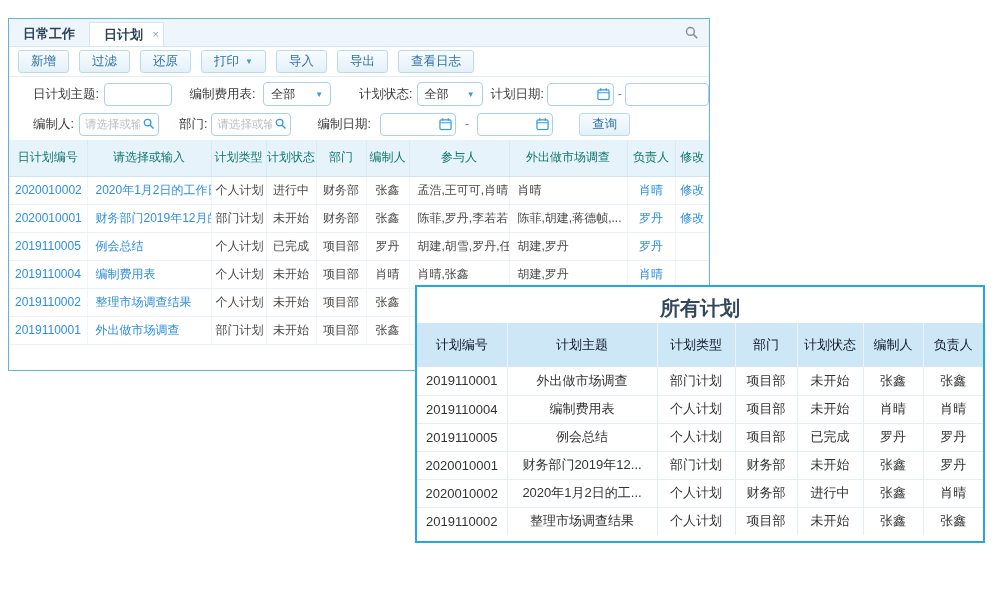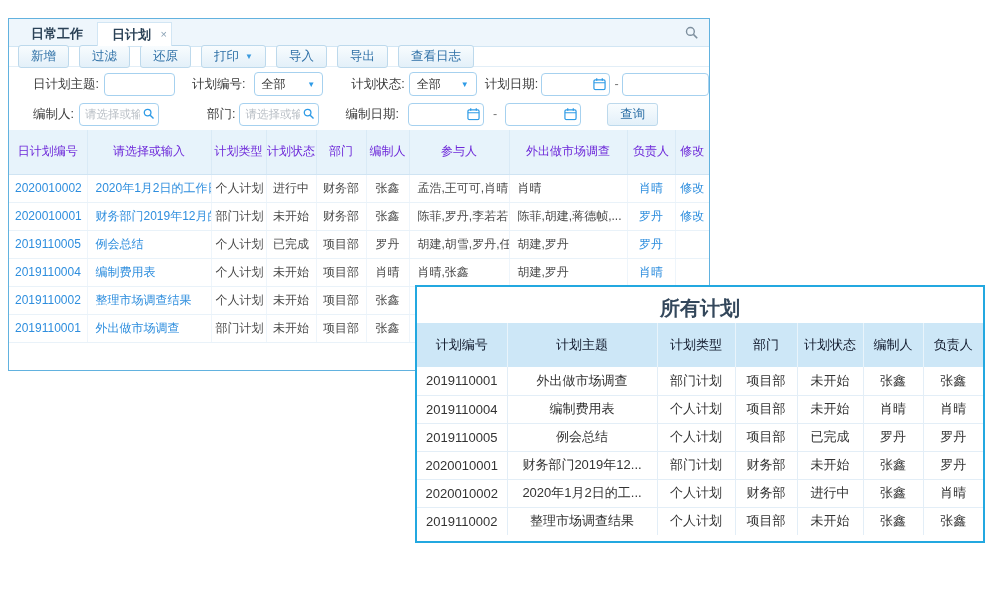--- a/index.html
+++ b/index.html
@@ -5,28 +5,28 @@
   * { margin:0; padding:0; box-sizing:border-box; }
   html,body { width:1000px; height:600px; background:#ffffff; overflow:hidden;
               font-family:"Liberation Sans","DejaVu Sans",sans-serif; }
   body { position:relative; }
 
   
   .main-panel { position:absolute; left:8px; top:18px; width:702px; height:353px;
                 background:#fff; border:1px solid #62b2df; overflow:hidden; }
 
   .tabbar { height:28px; background:#eef6fc; border-bottom:1px solid #d2e6f4;
-            display:flex; align-items:flex-end; padding-left:8px; }
+            display:flex; align-items:flex-end; }
   .tab { height:24px; line-height:24px; padding:0 14px; font-size:13px; font-weight:bold;
          color:#2b4257; cursor:pointer; position:relative; }
   .tab.active { background:#fff; border:1px solid #d2e6f4; border-bottom:none; padding-right:20px; }
   .tab .close { position:absolute; top:-1px; right:4px; font-size:11px; color:#8aa2b5; font-weight:normal; }
   .tabbar .corner-icon { margin-left:auto; margin-right:10px; align-self:center; display:flex; cursor:pointer; }
 
-  .toolbar { height:20px; display:flex; align-items:center; gap:10px; padding:0 9px;
+  .toolbar { height:30px; display:flex; align-items:center; gap:10px; padding:0 9px;
              border-bottom:1px solid #e2eef7; }
   .tbtn { height:23px; padding:0 12px; font-size:12.5px; color:#2f71a7; cursor:pointer;
           background:linear-gradient(#f8fcfe,#e3f0f9); border:1px solid #bdd9ec; border-radius:3px;
           font-family:inherit; display:inline-flex; align-items:center; white-space:nowrap; }
   .tbtn .caret { color:#3c9bdd; font-size:8px; margin-left:6px; }
 
   .filters { padding:2px 0 1px; }
   .frow { display:flex; align-items:center; height:30px; font-size:12.5px; color:#3a3a3a; }
   .flabel { white-space:nowrap; }
   .finput { height:23px; border:1px solid #a6d1ef; border-radius:4px; font-size:12px;
@@ -35,25 +35,25 @@
   .fselect { height:24px; border:1px solid #a6d1ef; border-radius:4px; background:#fff;
              display:inline-flex; align-items:center; padding:0 7px; font-size:12px; color:#333; cursor:pointer; }
   .fselect .caret { margin-left:auto; color:#2e9be6; font-size:8px; }
   .fwrap { position:relative; display:inline-block; height:23px; }
   .fwrap svg { position:absolute; right:4px; top:50%; transform:translateY(-50%); pointer-events:none; }
   .fwrap .finput { padding-right:18px; }
   .dash { color:#777; }
   .w78{width:78px}.w75{width:75px}.w73{width:73px}.w76{width:76px}.w80{width:80px}.w96{width:96px}
   .ml3{margin-left:3px}.ml4{margin-left:4px}.ml5{margin-left:5px}.ml8{margin-left:8px}
   .ml9{margin-left:9px}.ml10{margin-left:24px}.ml16{margin-left:8px}.ml17{margin-left:17px}
-  .ml20{margin-left:28px}.ml26{margin-left:26px}.ml32{margin-left:24px}.ml47{margin-left:48px}
+  .ml20{margin-left:28px}.ml26{margin-left:26px}.ml32{margin-left:24px}.ml47{margin-left:20px}
 
   
   .grid table { border-collapse:collapse; table-layout:fixed; width:700px; font-size:12px; }
-  .grid th { height:44px; background:#e7f3fb; color:#6d28d9; font-weight:normal;
+  .grid th { height:36px; background:#e7f3fb; color:#0f766e; font-weight:normal;
              border-right:1px solid #d9eaf6; border-bottom:1px solid #cfe4f3;
              overflow:hidden; white-space:nowrap; }
   .grid th:last-child { border-right:none; }
   .grid td { height:28px; border-right:1px solid #eef5fb; border-bottom:1px solid #e9f2f9;
              color:#4a4a4a; text-align:center; overflow:hidden; white-space:nowrap; padding:0 4px; }
   .grid td:last-child { border-right:none; }
   .grid td.left { text-align:left; padding-left:8px; }
   .grid td.c0 { text-align:left; padding-left:6px; }
   .grid td.link { color:#2e8ede; cursor:pointer; }
 
@@ -100,21 +100,21 @@
       <button class="tbtn">打印<span class="caret">▼</span></button>
       <button class="tbtn">导入</button>
       <button class="tbtn">导出</button>
       <button class="tbtn">查看日志</button>
     </div>
 
   <div class="filters">
     <div class="frow">
       <span class="flabel ml10">日计划主题:</span>
       <span class="fwrap w78 ml5"><input class="finput" style=""></span>
-      <span class="flabel ml17">计划编号:</span>
+      <span class="flabel ml17">编制费用表:</span>
       <span class="fselect w75 ml8">
         <span>全部</span>
         <span class="caret">▼</span>
       </span>
       <span class="flabel ml20">计划状态:</span>
       <span class="fselect w73 ml4">
         <span>全部</span>
         <span class="caret">▼</span>
       </span>
       <span class="flabel ml16">计划日期:</span>

